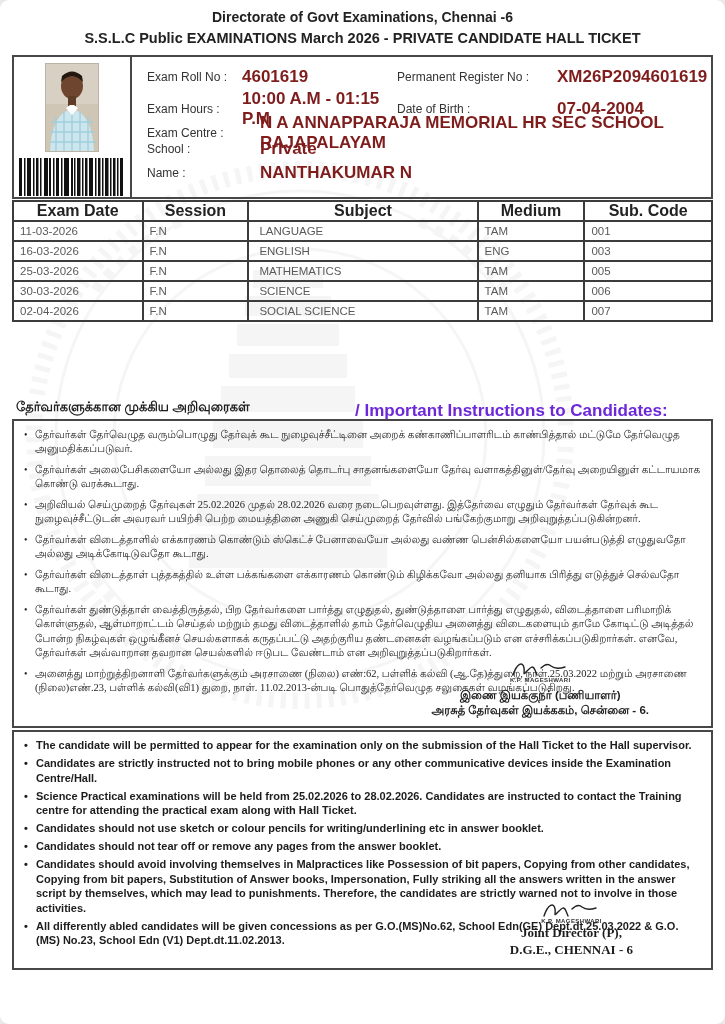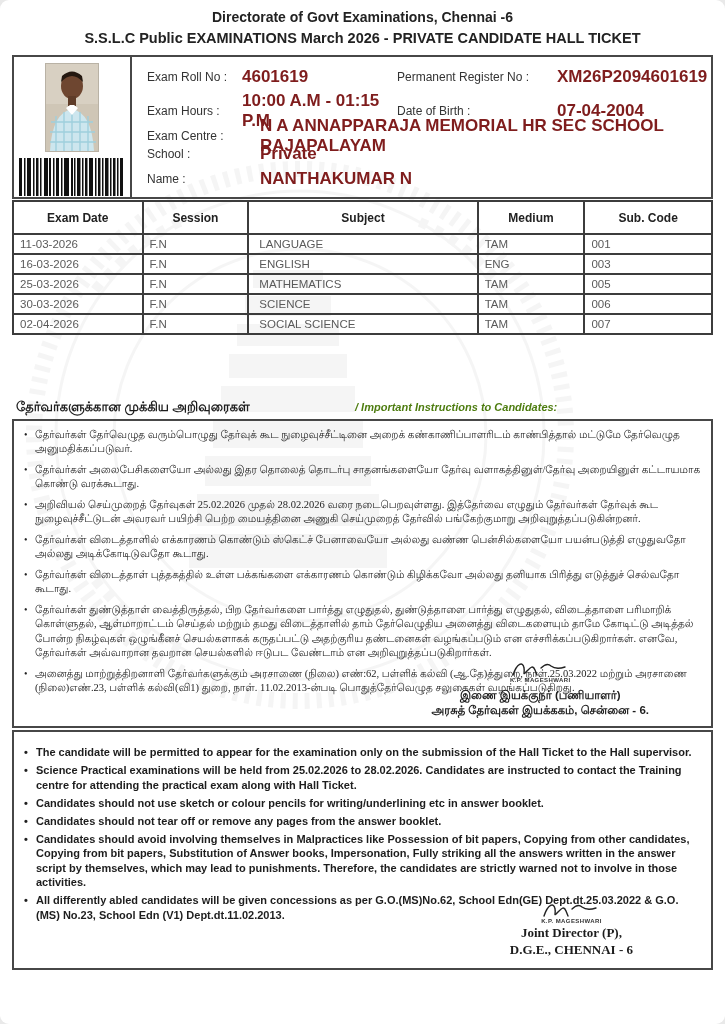--- a/index.html
+++ b/index.html
@@ -8,39 +8,39 @@
   
   .watermark{position:absolute;top:150px;left:15px;width:570px;height:570px;opacity:0.055;pointer-events:none;}
   
   .title1{position:absolute;top:9px;left:0;width:100%;text-align:center;font-size:14px;font-weight:bold;color:#222;}
   .title2{position:absolute;top:30px;left:0;width:100%;text-align:center;font-size:14.5px;font-weight:bold;color:#222;}
   
   .info-box{position:absolute;top:55px;left:12px;width:701px;height:144px;border:2px solid #474747;box-sizing:border-box;display:flex;}
   .photo-cell{width:118px;border-right:2px solid #474747;box-sizing:border-box;display:flex;flex-direction:column;align-items:center;padding-top:6px;}
   .photo-frame{width:52px;height:87px;border:1px solid #b9b2a5;}
   .barcode{width:106px;height:38px;margin-top:6px;}
-  .detail-cell{flex:1;padding:8px 0 6px 15px;display:flex;flex-direction:column;justify-content:space-between;}
+  .detail-cell{flex:1;padding:8px 0 6px 15px;display:flex;flex-direction:column;}
   .info-row{display:grid;grid-template-columns:95px 155px 160px 1fr;align-items:center;height:24px;}
   .info-label{font-size:12px;color:#333;}
   .info-value{font-size:17px;font-weight:bold;color:#7f1d1d;}
   .span-val{grid-column:2 / 5;margin-left:18px;}
   
   .exam-table{position:absolute;top:200px;left:12px;width:701px;border-collapse:collapse;}
   .exam-table th,.exam-table td{border:2px solid #3c3c3c;padding:0 6px;box-sizing:border-box;}
-  .exam-table th{height:33px;font-size:12px;font-weight:bold;color:#222;text-align:center;}
+  .exam-table th{height:17px;font-size:16px;font-weight:bold;color:#222;text-align:center;}
   .exam-table td{height:20px;font-size:11.5px;color:#5a5a5a;text-align:left;}
   .exam-table td.subj{text-align:left;padding-left:10px;}
   
   .instr-head-ta{position:absolute;top:399px;left:16px;font-size:13px;font-weight:bold;color:#1d1d1d;}
-  .instr-head-en{position:absolute;top:401px;left:355px;font-size:11px;font-weight:bold;color:#4d7c0f;font-style:italic;}
+  .instr-head-en{position:absolute;top:401px;left:355px;font-size:17px;font-weight:bold;color:#6d28d9;}
   
   .ta-box{position:absolute;top:419px;left:12px;width:701px;height:309px;border:2px solid #474747;box-sizing:border-box;
           padding:7px 10px 0 10px;overflow:hidden;}
   .en-box{position:absolute;top:730px;left:12px;width:701px;height:240px;border:2px solid #474747;box-sizing:border-box;
-          padding:13px 10px 0 10px;overflow:hidden;}
+          padding:6px 10px 0 10px;overflow:hidden;}
   ul.bullets{list-style:none;margin:0;padding:0;}
   .ta-box li{position:relative;padding-left:11px;font-family:"Liberation Serif",serif;font-size:10.5px;line-height:1.38;
              color:#232323;margin-bottom:6px;}
   .ta-box li::before{content:"\2022";position:absolute;left:0;top:0;font-size:10px;color:#232323;}
   .en-box li{position:relative;padding-left:12px;font-size:11px;font-weight:bold;line-height:1.32;color:#1d1d1d;margin-bottom:3.5px;}
   .en-box li::before{content:"\2022";position:absolute;left:0;top:0;}
   
   .sig-block{position:absolute;display:flex;flex-direction:column;align-items:center;}
   .sig-ta{right:62px;bottom:7px;}
   .sig-en{right:78px;bottom:9px;}
@@ -230,20 +230,21 @@
       </svg>
       <div class="sig-name">K.P. MAGESHWARI</div>
       <div class="desig1">இணை இயக்குநர் (பணியாளர்)</div>
       <div class="desig2">அரசுத் தேர்வுகள் இயக்ககம், சென்னை - 6.</div>
     </div>
   </div>
 
   <div class="en-box">
     <ul class="bullets">
       <li>The candidate will be permitted to appear for the examination only on the submission of the Hall Ticket to the Hall supervisor.</li>
+      <li>Candidates are strictly instructed not to bring mobile phones or any other communicative devices inside the Examination Centre/Hall.</li>
       <li>Science Practical examinations will be held from 25.02.2026 to 28.02.2026. Candidates are instructed to contact the Training centre for attending the practical exam along with Hall Ticket.</li>
       <li>Candidates should not use sketch or colour pencils for writing/underlining etc in answer booklet.</li>
       <li>Candidates should not tear off or remove any pages from the answer booklet.</li>
       <li>Candidates should avoid involving themselves in Malpractices like Possession of bit papers, Copying from other candidates, Copying from bit papers, Substitution of Answer books, Impersonation, Fully striking all the answers written in the answer script by themselves, which may lead to punishments. Therefore, the candidates are strictly warned not to involve in those activities.</li>
       <li>All differently abled candidates will be given concessions as per G.O.(MS)No.62, School Edn(GE) Dept.dt.25.03.2022 &amp; G.O. (MS) No.23, School Edn (V1) Dept.dt.11.02.2013.</li>
     </ul>
     <div class="sig-block sig-en">
       <svg class="scribble" viewBox="0 0 62 20">
         <path d="M4,16 C8,4 14,2 15,9 C16,14 13,17 18,12 C22,8 24,6 26,11 L28,16 M32,9 q6,-6 10,-2 q5,4 14,1" fill="none" stroke="#222" stroke-width="1.4" stroke-linecap="round"></path>
       </svg>

